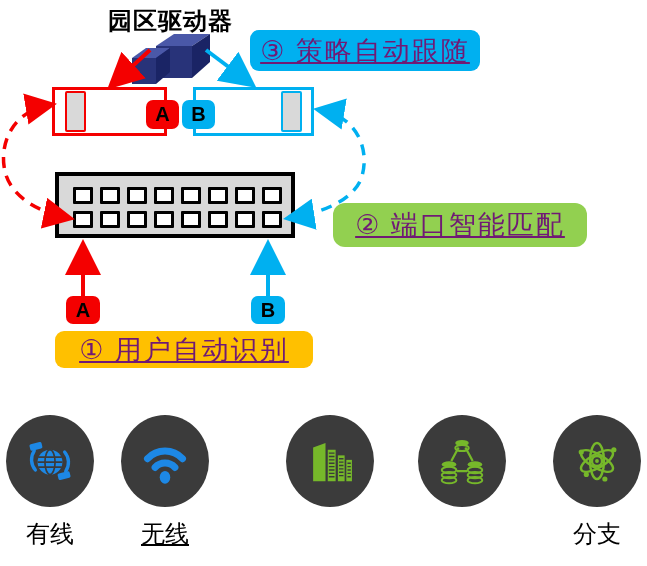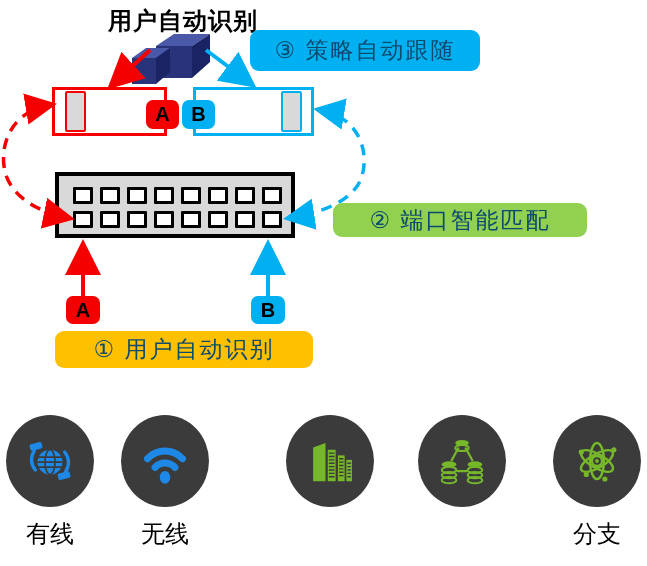--- a/index.html
+++ b/index.html
@@ -6,21 +6,21 @@
   .stage{
     position:relative;width:647px;height:566px;background:#ffffff;
     font-family:"Liberation Sans","DejaVu Sans",sans-serif;overflow:hidden;color:#000;
   }
   .abs{position:absolute;}
   .diagram-title{
     font-size:24px;font-weight:bold;color:#000;letter-spacing:1px;white-space:nowrap;
   }
   .step-label{
     display:flex;align-items:center;justify-content:center;
-    border-radius:9px;font-size:23px;color:#0c4a6e;letter-spacing:2px;white-space:nowrap;
+    border-radius:9px;font-size:27px;color:#701a75;letter-spacing:2px;white-space:nowrap;text-decoration:underline;
   }
   .step-3{background:var(--accent-blue);}
   .step-2{background:var(--accent-green);}
   .step-1{background:var(--accent-orange);}
   .policy-box{box-sizing:border-box;background:#fff;}
   .policy-box.red{border:3px solid var(--accent-red);}
   .policy-box.blue{border:3px solid var(--accent-blue);}
   .policy-port{box-sizing:border-box;background:var(--switch-gray);border-radius:2px;}
   .policy-port.red{border:2px solid var(--accent-red);}
   .policy-port.blue{border:2px solid var(--accent-blue);}
@@ -57,21 +57,21 @@
   .fl-blue{fill:var(--icon-blue);stroke:none;}
   .st-green{stroke:var(--icon-green);fill:none;}
   .fl-green{fill:var(--icon-green);stroke:none;}
   .st-dark{stroke:var(--circle-bg);fill:none;}
 </style>
 </head>
 <body>
 
 <div class="stage">
 
-  <div class="abs diagram-title" style="left:108px;top:5px;">用户自动识别</div>
+  <div class="abs diagram-title" style="left:108px;top:5px;">园区驱动器</div>
 
   <div class="abs" style="left:126px;top:28px;width:90px;height:62px;">
     <svg width="90" height="62" viewBox="0 0 90 62">
       <polygon points="30,18 48,6 84,6 66,18" style="fill:var(--navy-top)"></polygon>
       <polygon points="66,18 84,6 84,34 66,50" style="fill:var(--navy-side)"></polygon>
       <rect x="30" y="18" width="36" height="32" style="fill:var(--navy-front)"></rect>
       <polygon points="6,30 20,20 44,20 30,30" style="fill:var(--navy-top)"></polygon>
       <polygon points="30,30 44,20 44,44 30,56" style="fill:var(--navy-side)"></polygon>
       <rect x="6" y="30" width="24" height="26" style="fill:var(--navy-front)"></rect>
     </svg>
@@ -100,21 +100,21 @@
       <div class="port"></div>
       <div class="port"></div>
       <div class="port"></div>
       <div class="port"></div>
       <div class="port"></div>
       <div class="port"></div>
       <div class="port"></div>
       <div class="port"></div>
     </div>
 
-  <div class="abs step-label step-2" style="left:333px;top:203px;width:254px;height:34px;">② 端口智能匹配</div>
+  <div class="abs step-label step-2" style="left:333px;top:203px;width:254px;height:44px;border-radius:12px;">② 端口智能匹配</div>
 
   <div class="abs badge red" style="left:66px;top:296px;width:34px;height:28px;">A</div>
   <div class="abs badge blue" style="left:251px;top:296px;width:34px;height:28px;">B</div>
 
   <div class="abs step-label step-1" style="left:55px;top:331px;width:258px;height:37px;">① 用户自动识别</div>
 
   <svg class="overlay" width="647" height="400" viewBox="0 0 647 400">
     <defs>
       <marker id="ar-end" markerWidth="9" markerHeight="9" refX="7" refY="4.5" orient="auto">
         <path d="M0,0 L9,4.5 L0,9 Z" class="mk-red"></path>
@@ -150,21 +150,21 @@
   </div>
   <div class="scenario-label" style="left:-10px;">有线</div>
 
   <div class="scenario-circle" style="left:121px;top:415px;">
     <svg width="56" height="56" viewBox="0 0 48 48">
       <path d="M9 22 A 20.5 20.5 0 0 1 39 22" class="st-blue" stroke-width="6" stroke-linecap="round"></path>
       <path d="M15.5 29.5 A 11.5 11.5 0 0 1 32.5 29.5" class="st-blue" stroke-width="6" stroke-linecap="round"></path>
       <ellipse cx="24" cy="38" rx="4.5" ry="5.5" class="fl-blue"></ellipse>
     </svg>
   </div>
-  <div class="scenario-label" style="left:105px;">无线</div>
+  <div class="scenario-label" style="left:105px;text-decoration:underline;">无线</div>
 
   <div class="scenario-circle" style="left:286px;top:415px;">
     <svg width="54" height="54" viewBox="0 0 48 48">
       <polygon points="9,12 20,8 20,42 9,42" class="fl-green"></polygon>
       <rect x="22" y="14" width="7" height="28" class="fl-green"></rect>
       <rect x="31" y="19" width="6" height="23" class="fl-green"></rect>
       <rect x="38.5" y="23" width="5" height="19" class="fl-green"></rect>
       <path d="M23 17h5M23 20h5M23 23h5M23 26h5M23 29h5M23 32h5M23 35h5M23 38h5" class="st-dark" stroke-width="1.2"></path>
       <path d="M32 22h4M32 25h4M32 28h4M32 31h4M32 34h4M32 37h4" class="st-dark" stroke-width="1.2"></path>
       <path d="M39.5 26h3M39.5 29h3M39.5 32h3M39.5 35h3M39.5 38h3" class="st-dark" stroke-width="1.2"></path>

